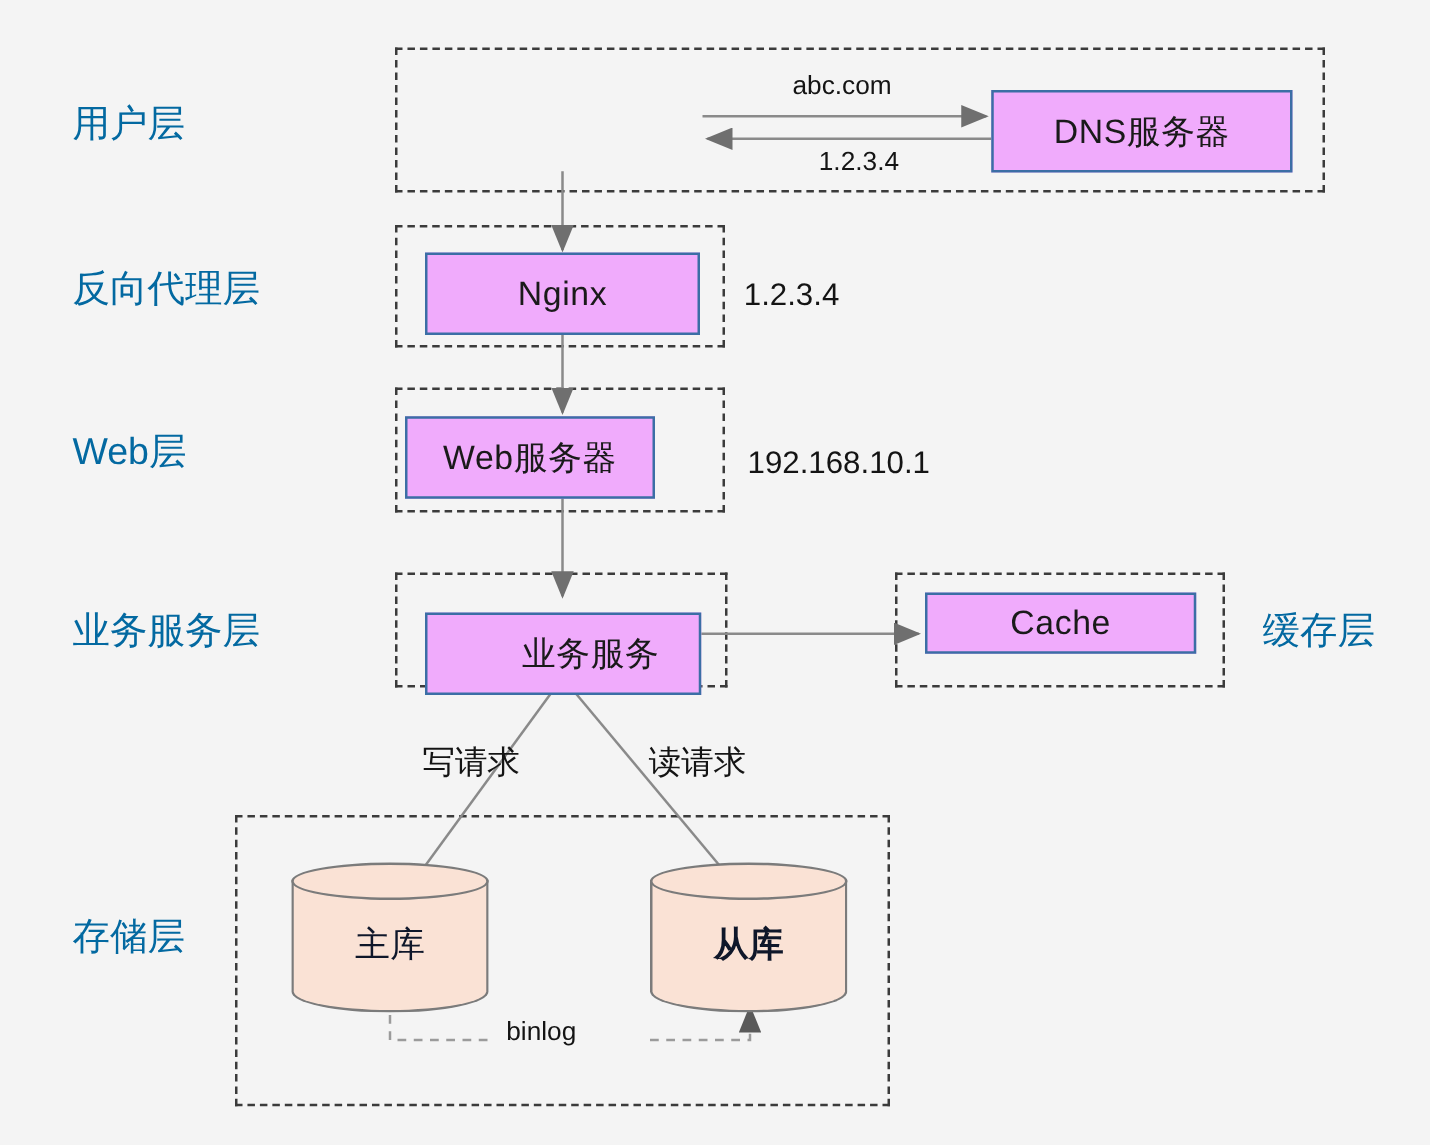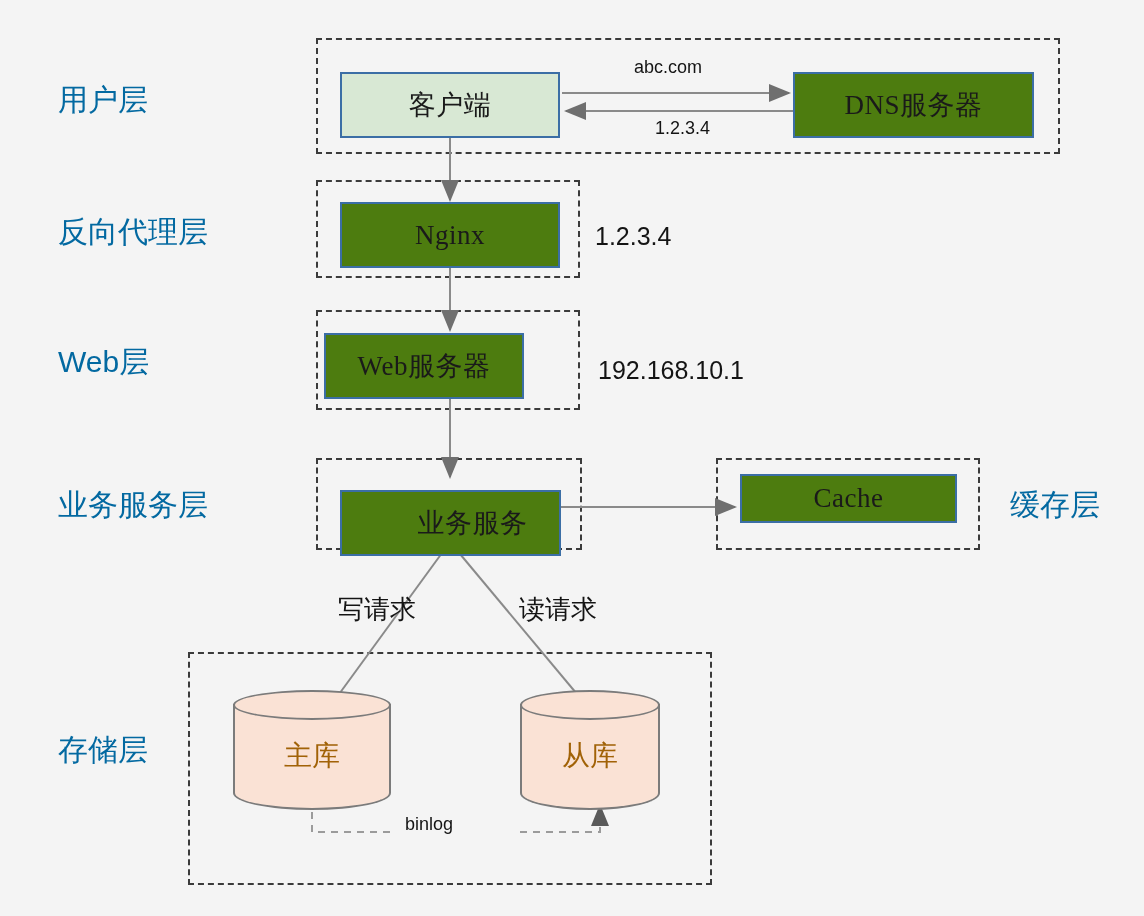--- a/index.html
+++ b/index.html
@@ -24,39 +24,39 @@
   .node{
     position:absolute;
     box-sizing:border-box;
     border:2px solid #3b6ea5;
     display:flex;align-items:center;justify-content:center;
     font-size:27px;color:#1a1a1a;
     letter-spacing:.5px;
     white-space:nowrap;
   }
   .node.green{background:#d8e8d4;}
-  .node.amber{background:#4d7c0f;font-family:Liberation Serif, serif;}
+  .node.amber{background:#f0abfc;}
 
   
   .layer-label{
     position:absolute;
     font-size:30px;color:#0369a1;
     white-space:nowrap;
     line-height:1;
   }
   
   .annot{
     position:absolute;
     font-size:25px;color:#141414;
     white-space:nowrap;line-height:1;
   }
   
   .edge-label{
     position:absolute;
-    font-size:18px;color:#141414;
+    font-size:21px;color:#141414;
     white-space:nowrap;line-height:1;
   }
   .edge-label.cn{font-size:26px;}
 
   
   .cyl{position:absolute;}
   .cyl .cy-body{
     position:absolute;left:0;right:0;top:14px;bottom:0;
     background:#fae2d5;
     border-left:2.5px solid #7b7b7b;
@@ -68,21 +68,21 @@
   .cyl .cy-top{
     position:absolute;left:0;top:0;width:100%;height:30px;
     background:#fae2d5;
     border:2.5px solid #7b7b7b;
     border-radius:50%;
     box-sizing:border-box;
   }
   .cyl .cy-text{
     position:absolute;left:0;right:0;top:0;bottom:0;
     display:flex;align-items:center;justify-content:center;
-    font-size:28px;color:#a16207;
+    font-size:28px;color:#0f172a;
     padding-top:12px;
     white-space:nowrap;
   }
   svg.wires{position:absolute;left:0;top:0;width:1144px;height:916px;pointer-events:none;}
 </style>
 </head>
 <body>
 
 <div id="stage">
 
@@ -128,39 +128,38 @@
     <path d="M520,832 L600,832 L600,806" fill="none" stroke="#9b9b9b" stroke-width="2" stroke-dasharray="7,6" marker-end="url(#ahd)"></path>
   </svg>
 
   <div class="layer-label" style="left:58px;top:85px;">用户层</div>
   <div class="layer-label" style="left:58px;top:217px;">反向代理层</div>
   <div class="layer-label" style="left:58px;top:347px;">Web层</div>
   <div class="layer-label" style="left:58px;top:490px;">业务服务层</div>
   <div class="layer-label" style="left:1010px;top:490px;">缓存层</div>
   <div class="layer-label" style="left:58px;top:735px;">存储层</div>
 
-  <div class="node green" style="left:340px;top:72px;width:220px;height:66px;">客户端</div>
 
   <div class="node amber" style="left:793px;top:72px;width:241px;height:66px;">DNS服务器</div>
 
   <div class="node amber" style="left:340px;top:202px;width:220px;height:66px;">Nginx</div>
 
   <div class="node amber" style="left:324px;top:333px;width:200px;height:66px;">Web服务器</div>
 
   <div class="node amber" style="left:340px;top:490px;width:221px;height:66px;padding-left:44px;">业务服务</div>
 
   <div class="node amber" style="left:740px;top:474px;width:217px;height:49px;">Cache</div>
 
   <div class="cyl" style="left:233px;top:690px;width:158px;height:120px;">
     <div class="cy-body"></div>
     <div class="cy-top"></div>
     <div class="cy-text">主库</div>
   </div>
 
-  <div class="cyl" style="left:520px;top:690px;width:140px;height:120px;">
+  <div class="cyl" style="left:520px;top:690px;width:158px;height:120px;font-weight:bold;">
     <div class="cy-body"></div>
     <div class="cy-top"></div>
     <div class="cy-text">从库</div>
   </div>
 
   <div class="edge-label" style="left:634px;top:58px;">abc.com</div>
   <div class="edge-label" style="left:655px;top:119px;">1.2.3.4</div>
 
   <div class="edge-label cn" style="left:338px;top:596px;">写请求</div>
   <div class="edge-label cn" style="left:472px;top:596px;margin-left:47px;">读请求</div>

